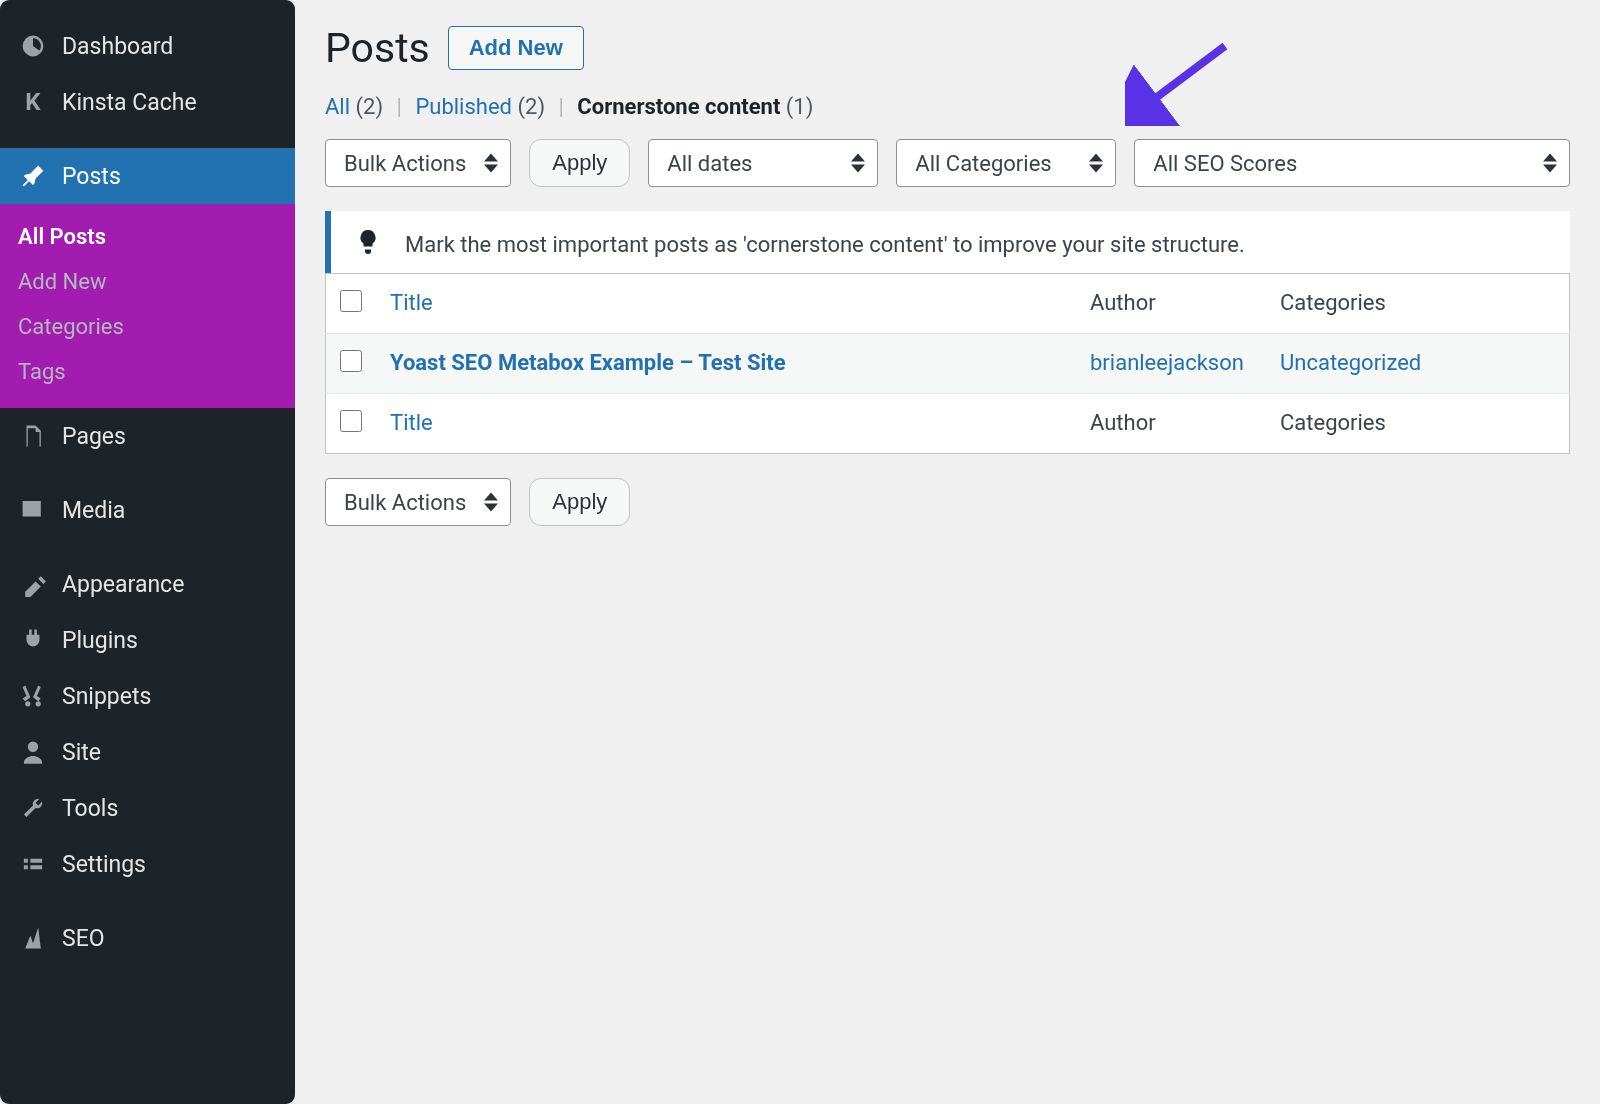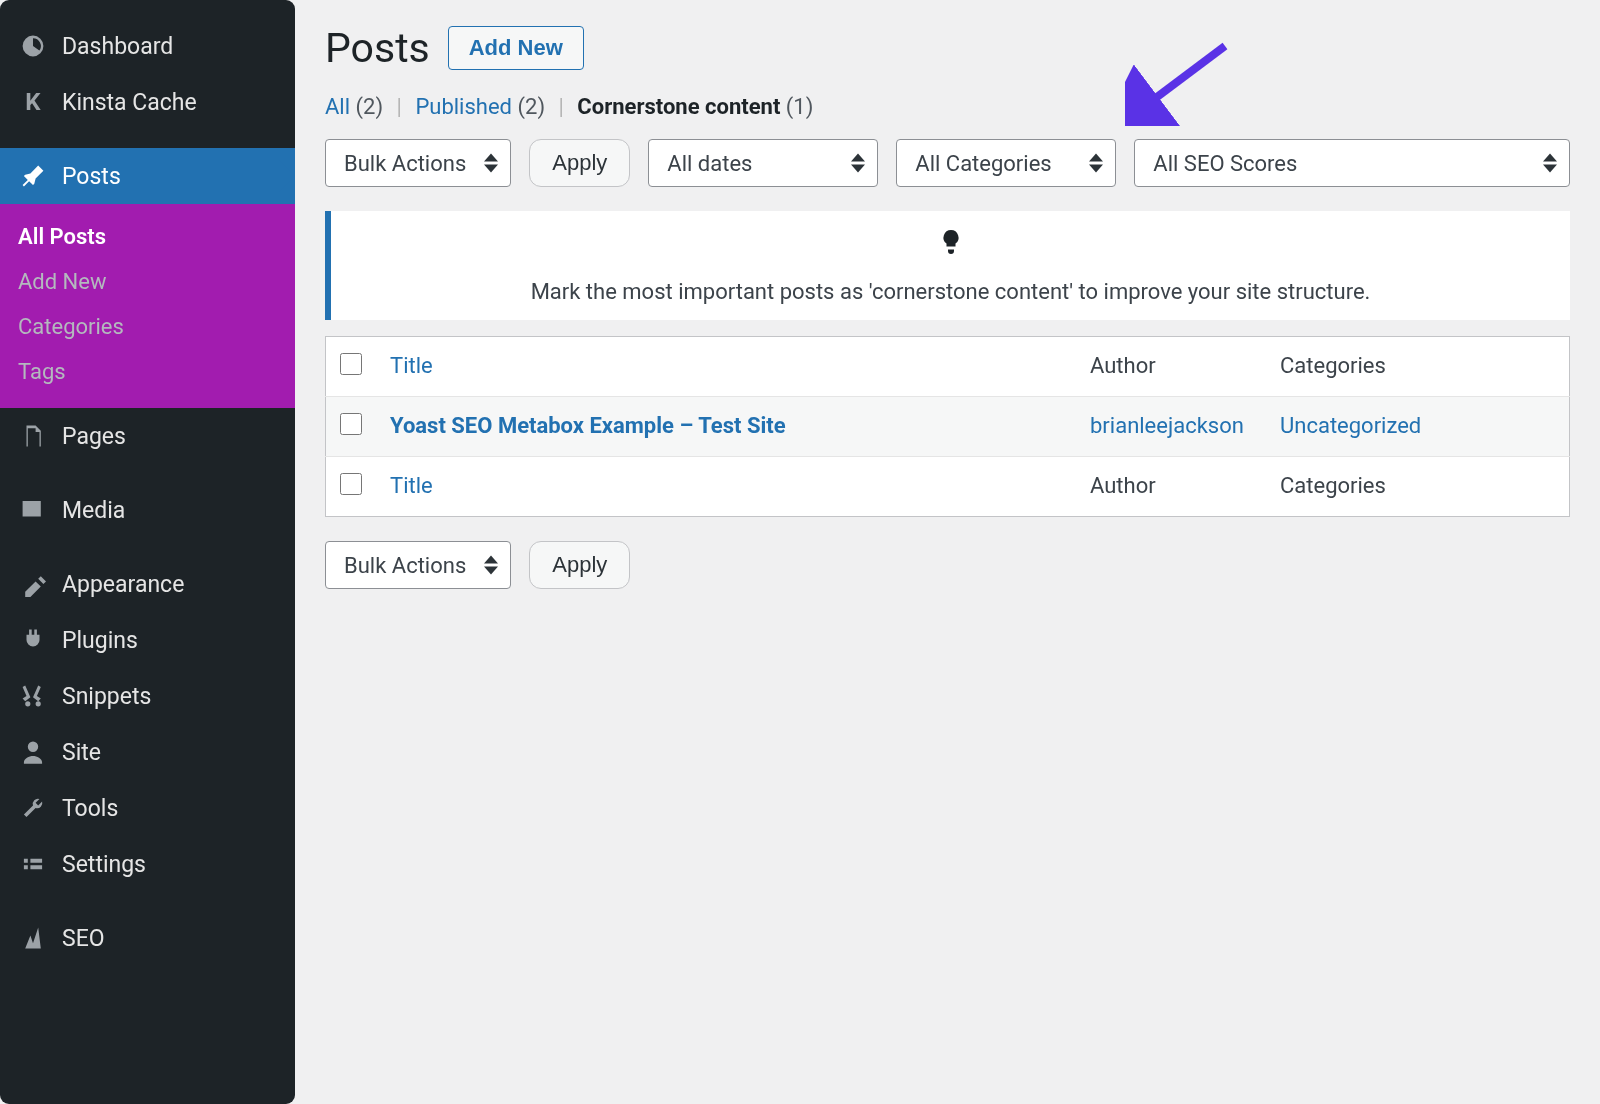--- a/index.html
+++ b/index.html
@@ -142,36 +142,34 @@
     padding: 10px 22px;
     font-size: 22px;
     color: #2c3338;
     cursor: pointer;
   }
   .notice {
     background: #fff;
     border-left: 6px solid #2271b1;
     padding: 16px 22px;
     display: flex;
-    align-items: center;
+    align-items: flex-end;
     gap: 22px;
     margin-bottom: 0;
     font-size: 22px;
-    flex-direction: column;
   }
   .notice-icon {
     width: 30px; height: 30px; fill: #1d2327;
   }
   table.wp-list {
     width: 100%;
     border-collapse: collapse;
     background: #fff;
     border: 1px solid #c3c4c7;
     font-size: 22px;
-    margin-top: 16px;
   }
   table.wp-list th, table.wp-list td {
     text-align: left;
     padding: 16px 14px;
     border-bottom: 1px solid #e5e5e5;
     vertical-align: top;
   }
   table.wp-list tfoot th { border-top: 1px solid #e5e5e5; border-bottom: none; }
   table.wp-list th { font-weight: 400; }
   .col-cb { width: 50px; padding-left: 20px; }

